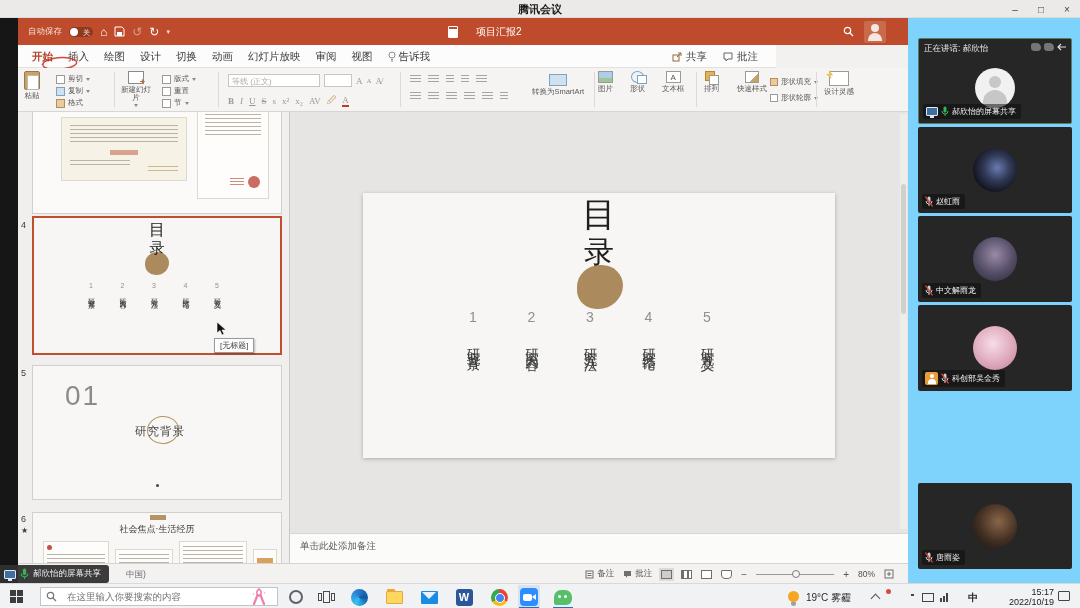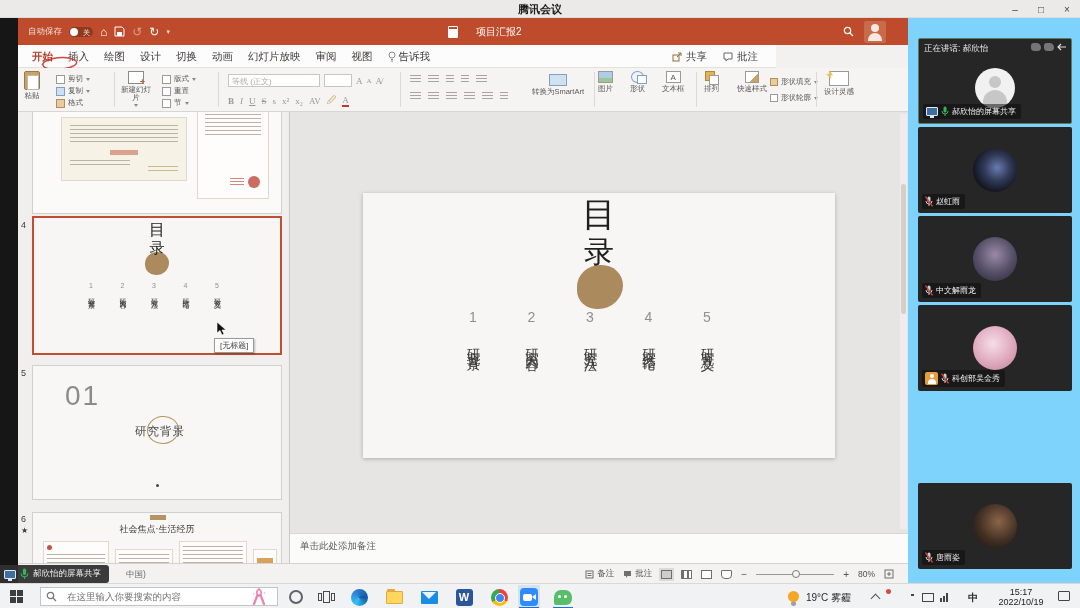--- a/index.html
+++ b/index.html
@@ -184,21 +184,21 @@
   .mini { position:absolute; top:9px; }
   .cloud { width:13px; height:8px; background:#666; border-radius:5px; position:relative; }
   .cloud::after { content:""; position:absolute; right:-1px; bottom:-1px; width:5px; height:5px; background:#d64b3a; border-radius:50%; }
   .mic-s { width:5px; height:8px; background:#444; border-radius:2.5px; position:relative; }
   .mic-s::after { content:""; position:absolute; left:1px; bottom:-3px; width:3px; height:2px; background:#444; }
   .scr { width:12px; height:9px; border:1.5px solid #444; }
   .sig { display:flex; align-items:flex-end; gap:1px; }
   .sig i { width:2px; background:#444; }
   .sig i:nth-child(1){height:4px;} .sig i:nth-child(2){height:6px;} .sig i:nth-child(3){height:9px;}
   .spk { width:6px; height:8px; background:#444; clip-path:polygon(0 30%, 40% 30%, 100% 0, 100% 100%, 40% 70%, 0 70%); position:relative; }
-  .clockblk { position:absolute; left:988px; top:3px; width:66px; text-align:center; font-size:9px; line-height:10px; color:#222; }
+  .clockblk { position:absolute; left:988px; top:3px; width:66px; text-align:right; font-size:9px; line-height:10px; color:#222; }
   .notif { position:absolute; left:1058px; top:7px; width:12px; height:10px; border:1.5px solid #444; border-radius:1px; }
 </style>
 </head>
 <body>
 
 <div id="root">
 
   <div class="topbar">
     <div class="topbar-title">腾讯会议</div>
     <div class="win-controls">

